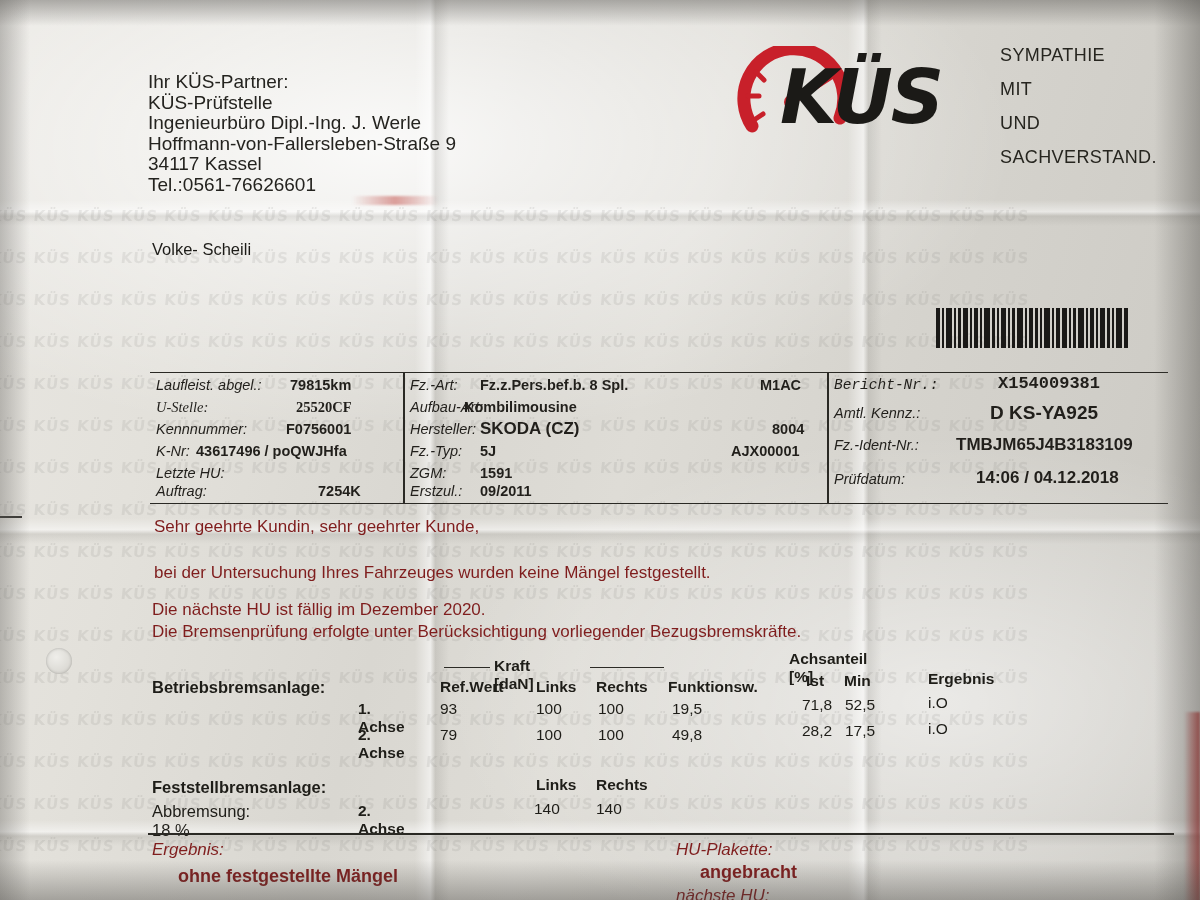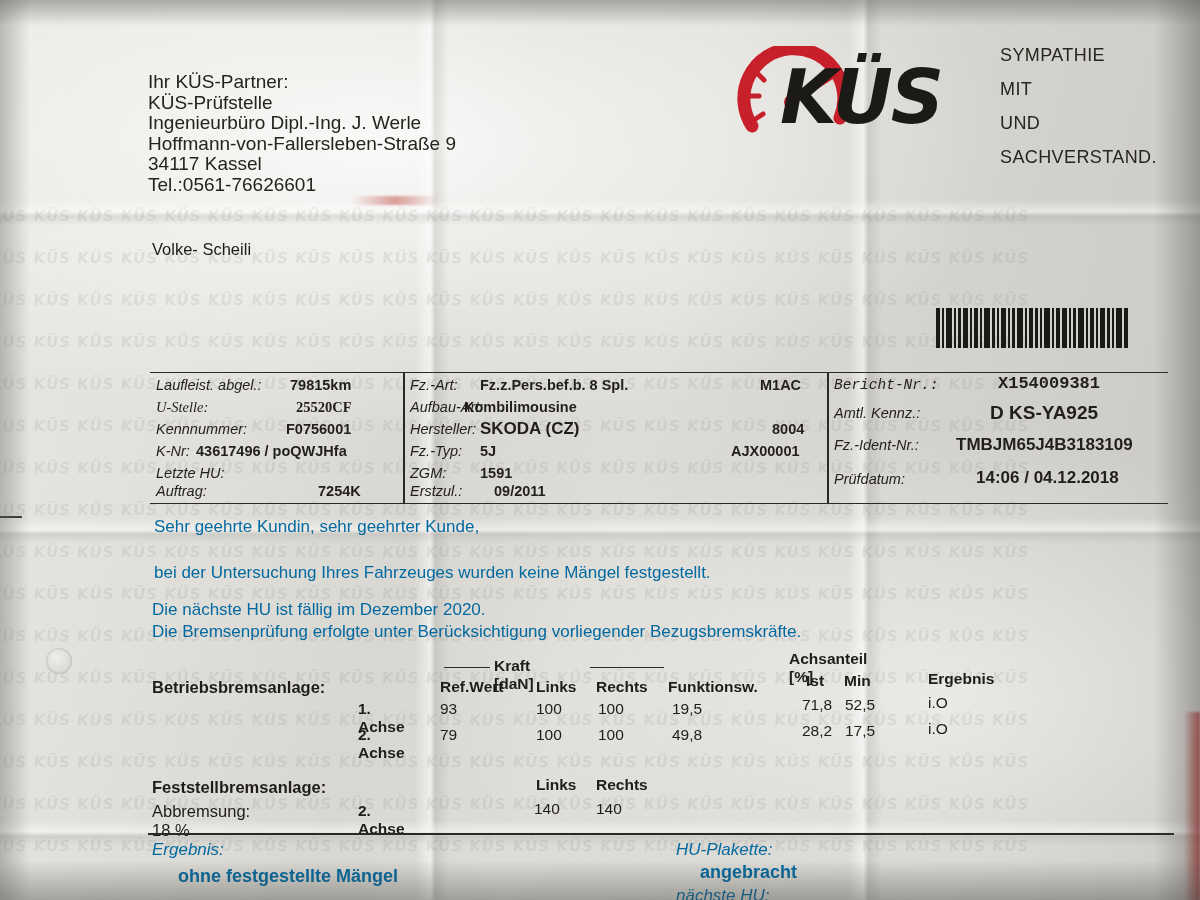--- a/index.html
+++ b/index.html
@@ -142,21 +142,21 @@
   }
   .row { position: absolute; left: 0; right: 0; height: 22px; font-size: 14.5px; color: #211f1b; }
   .lbl { position: absolute; left: 6px; font-style: italic; }
   .val { position: absolute; font-weight: bold; }
   .big { font-size: 17px; font-weight: bold; }
 
   
   .para {
     position: absolute;
     font-size: 17px;
-    color: #0369a1;
+    color: #7f1d1d;
   }
 
   
   .brake { position: absolute; left: 0; top: 0; }
   .bt { position: absolute; font-size: 15.5px; color: #1e1d18; }
   .bt.b { font-weight: bold; }
   .hdrline { position: absolute; height: 1.4px; background: #2c2b26; }
 
   .result-line { position: absolute; left: 148px; right: 26px; height: 1.5px; background: #2a2924; top: 833px; }
   .ital { font-style: italic; }
@@ -328,21 +328,21 @@
         <span class="lbl" style="left:260px;">Fz.-Typ:</span>
         <span class="val" style="left:330px;">5J</span>
         <span class="val" style="left:581px;">AJX00001</span>
       </div>
       <div class="row" style="top:92px;">
         <span class="lbl" style="left:260px;">ZGM:</span>
         <span class="val" style="left:330px;">1591</span>
       </div>
       <div class="row" style="top:110px;">
         <span class="lbl" style="left:260px;">Erstzul.:</span>
-        <span class="val" style="left:330px;margin-left:14px;">09/2011</span>
+        <span class="val" style="left:330px;">09/2011</span>
       </div>
 
       <div class="row" style="top:4px;font-family:Liberation Mono, monospace;">
         <span class="lbl" style="left:684px;">Bericht-Nr.:</span>
         <span class="val big" style="left:848px; top:-3px;">X154009381</span>
       </div>
       <div class="row" style="top:32px;">
         <span class="lbl" style="left:684px;">Amtl. Kennz.:</span>
         <span class="val big" style="left:840px; top:-3px; font-size:19px;">D  KS-YA925</span>
       </div>

